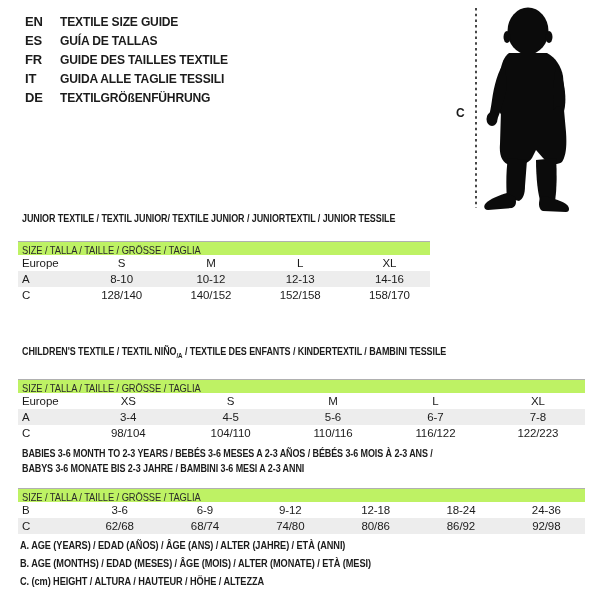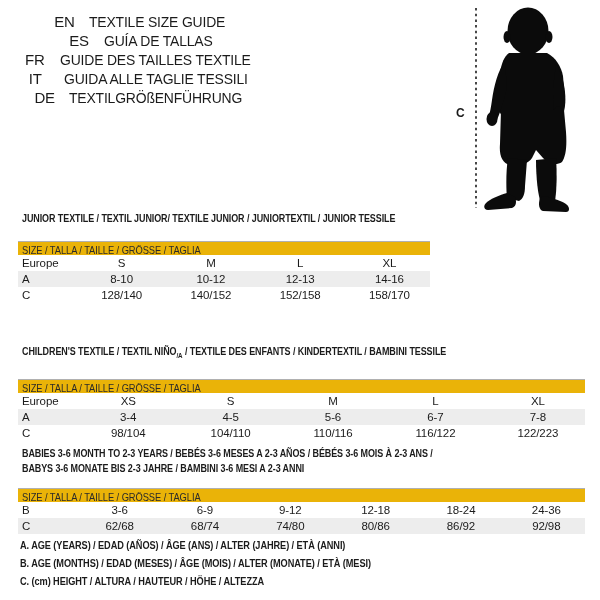--- a/index.html
+++ b/index.html
@@ -2,38 +2,38 @@
 <html><head>
 <meta charset="utf-8">
 <style>
   html,body{margin:0;padding:0;background:#ffffff;}
   .page{
     position:relative;width:600px;height:600px;background:#ffffff;
     font-family:"Liberation Sans", sans-serif;color:#1b1b1b;overflow:hidden;
   }
   
   .langs{position:absolute;left:25px;top:12px;}
-  .lang-row{display:flex;line-height:19px;font-weight:400;font-size:15px;justify-content:center;}
+  .lang-row{display:flex;line-height:19px;font-weight:700;font-size:13px;}
   .lang-code{width:35px;letter-spacing:-0.2px;}
   .lang-title{display:inline-block;white-space:nowrap;letter-spacing:-0.2px;
     transform:scaleX(0.93);transform-origin:0 50%;}
   
   .figure{position:absolute;left:450px;top:0;width:150px;height:215px;}
   .figure svg{position:absolute;left:0;top:0;}
   .figure-c{position:absolute;left:6px;top:106px;font-weight:700;font-size:12px;}
   
   .size-table{position:absolute;left:18px;}
   .t-title{font-weight:700;font-size:11.5px;line-height:14px;white-space:nowrap;
     letter-spacing:-0.1px;transform:scaleX(0.78);transform-origin:0 0;margin-left:4px;}
   .t-title sub{font-size:8px;}
   .t-title2{font-weight:700;font-size:11.5px;line-height:15px;white-space:nowrap;
     letter-spacing:-0.1px;transform:scaleX(0.78);transform-origin:0 0;margin-left:4px;}
   .t-gap1{height:16px;}
   .t-gap2{height:12px;}
-  .t-bar{background:#eab308;height:14px;line-height:13px;border-top:1px solid #b0b0b0;
+  .t-bar{background:#bef264;height:14px;line-height:13px;border-top:1px solid #b0b0b0;
     box-sizing:border-box;padding-left:4px;}
   .t-bar .t-bar-text{display:inline-block;font-size:11px;color:#2a2a2a;white-space:nowrap;
     transform:scaleX(0.85);transform-origin:0 50%;letter-spacing:-0.1px;}
   .t-row{display:flex;height:16px;line-height:16px;font-size:11.5px;gap:8px;}
   .t-row.stripe{background:#ededed;}
   .t-label{width:55px;padding-left:4px;box-sizing:border-box;letter-spacing:-0.1px;}
   .t-cell{flex:1;text-align:center;letter-spacing:-0.1px;}
   .w-narrow{width:412px;}
   .w-wide{width:567px;margin-top:24px;}
   

